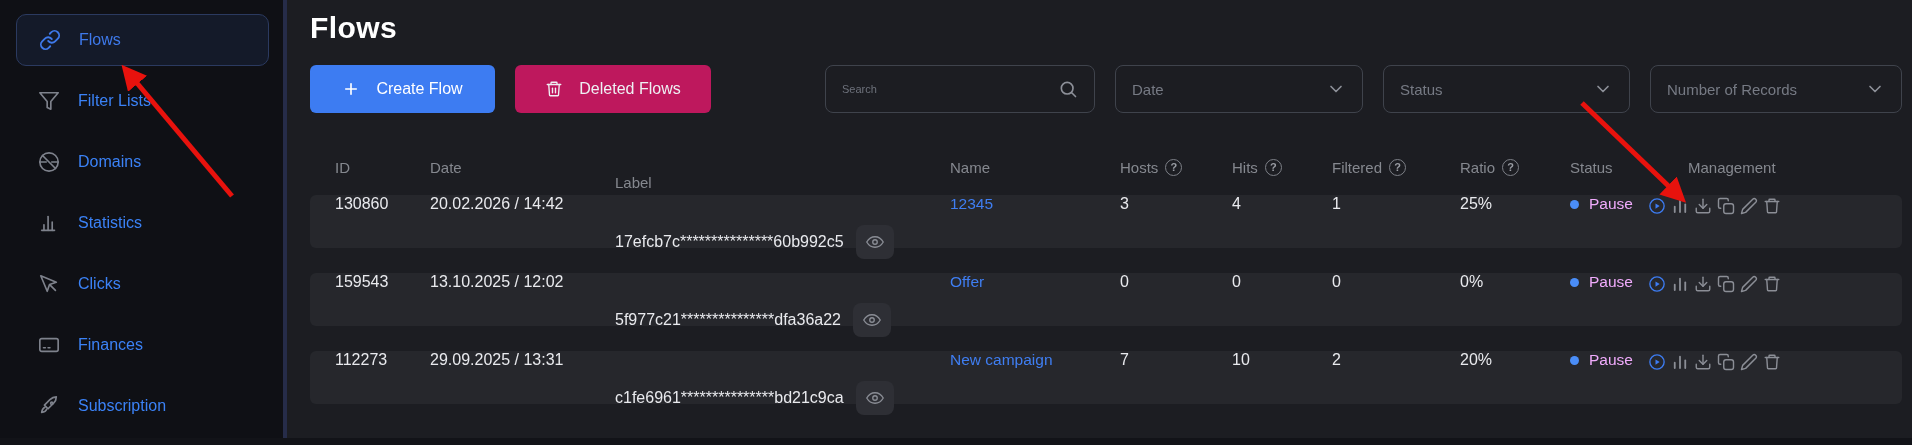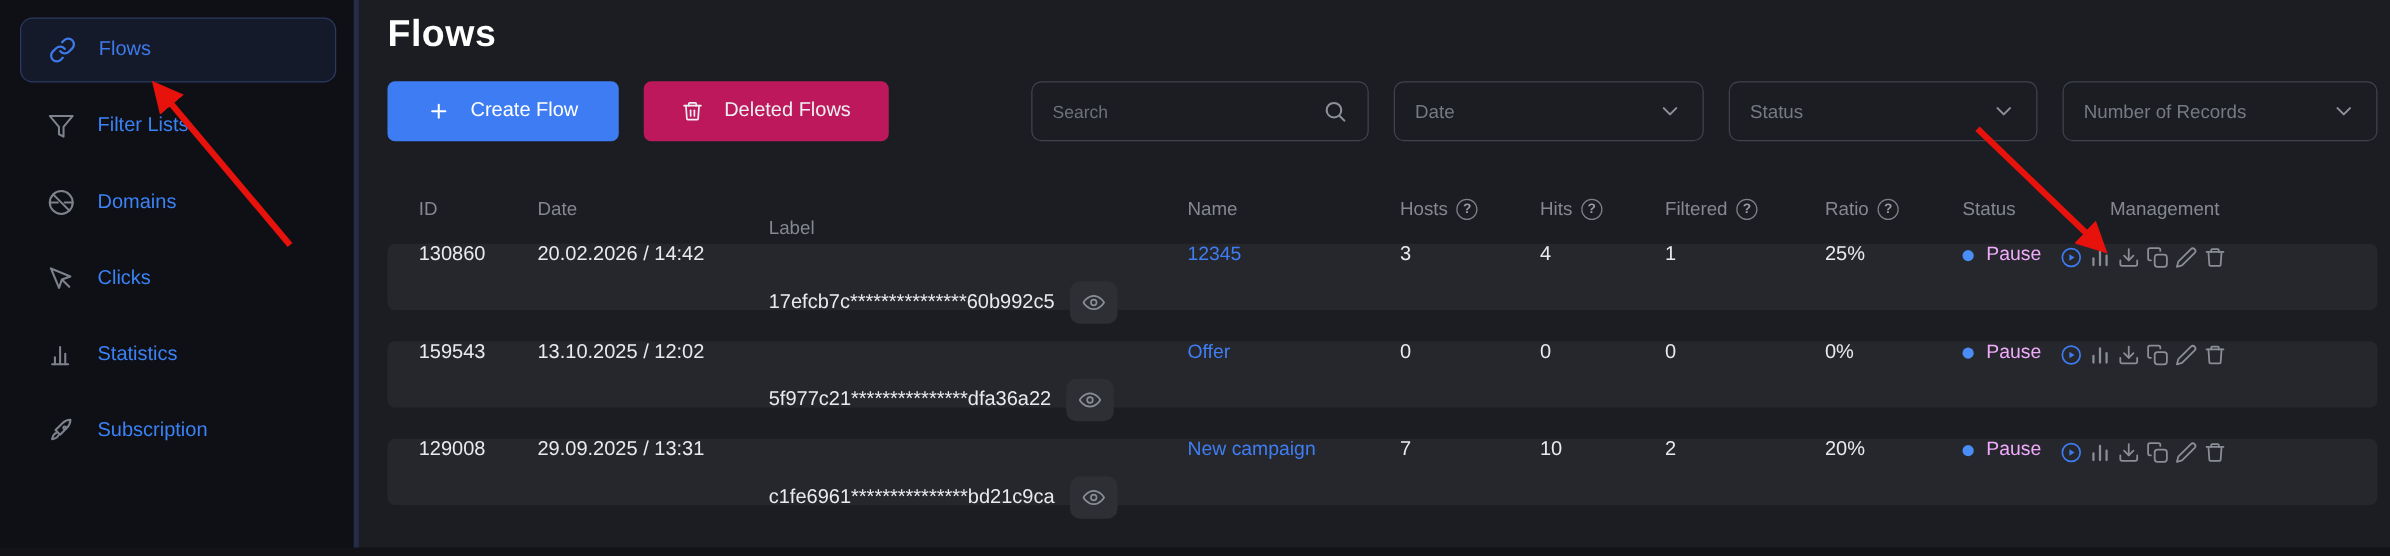--- a/index.html
+++ b/index.html
@@ -60,21 +60,21 @@
     border:1px solid #3f434c; border-radius:8px; background:transparent;
     display:flex; align-items:center; padding:0 16px;
     color:#767a84; font-size:15px; cursor:pointer; height:48px;
   }
   .f-search { width:270px; cursor:text; }
   .f-date { width:248px; }
   .f-status { width:247px; }
   .f-records { width:252px;padding-left:16px; }
   .search-input {
     flex:1; min-width:0; background:transparent; border:none; outline:none;
-    color:#e5e5e5; font-size:14px; font-family:inherit;
+    color:#e5e5e5; font-size:11px; font-family:inherit;
   }
   .search-input::placeholder { color:#6d717b; }
   .box-icon { margin-left:auto; width:20px; height:20px; color:#8d9099; flex:0 0 20px; }
   .box-icon svg { width:20px; height:20px; }
 
   
   .table-header {
     display:flex; align-items:center; height:56px; margin-top:26px;
     padding-left:25px; color:#85888f; font-size:15px;
   }
@@ -147,36 +147,46 @@
           <path d="M4.9 4.9l14.2 14.2"></path>
           <path d="M2 12h7"></path>
           <path d="M15 12h7"></path>
         </svg>
     </span>
     <span>Domains</span>
   </div>
   <div class="nav-item">
     <span class="nav-icon">
       <svg viewBox="0 0 24 24" fill="none" stroke="currentColor" stroke-width="1.8" stroke-linecap="round" stroke-linejoin="round">
-          <path d="M3 3l7.07 16.97 2.51-7.39 7.39-2.51L3 3z"></path>
-          <line x1="13" y1="13" x2="19" y2="19"></line>
-        </svg>
-    </span>
-    <span>Clicks</span>
-  </div>
-  <div class="nav-item">
-    <span class="nav-icon">
-      <svg viewBox="0 0 24 24" fill="none" stroke="currentColor" stroke-width="1.8" stroke-linecap="round" stroke-linejoin="round">
           <path d="M4 20h14"></path>
           <path d="M6.5 20v-6"></path>
           <path d="M11 20V5"></path>
           <path d="M15.5 20v-9"></path>
         </svg>
     </span>
     <span>Statistics</span>
+  </div>
+  <div class="nav-item">
+    <span class="nav-icon">
+      <svg viewBox="0 0 24 24" fill="none" stroke="currentColor" stroke-width="1.8" stroke-linecap="round" stroke-linejoin="round">
+          <path d="M3 3l7.07 16.97 2.51-7.39 7.39-2.51L3 3z"></path>
+          <line x1="13" y1="13" x2="19" y2="19"></line>
+        </svg>
+    </span>
+    <span>Clicks</span>
+  </div>
+  <div class="nav-item">
+    <span class="nav-icon">
+      <svg viewBox="0 0 24 24" fill="none" stroke="currentColor" stroke-width="1.8" stroke-linecap="round" stroke-linejoin="round">
+          <rect x="2" y="5" width="20" height="14" rx="2"></rect>
+          <path d="M6 15h2"></path>
+          <path d="M11 15h2"></path>
+        </svg>
+    </span>
+    <span>Finances</span>
   </div>
   <div class="nav-item">
     <span class="nav-icon">
       <svg viewBox="0 0 24 24" fill="none" stroke="currentColor" stroke-width="1.8" stroke-linecap="round" stroke-linejoin="round">
           <path d="M13 5c2-2 5-3 7-3 0 2-1 5-3 7l-6 6-4-4 6-6z"></path>
           <path d="M7.5 13.5c-1.5.5-3 2.5-3.5 5.5 3-.5 5-2 5.5-3.5"></path>
           <circle cx="15" cy="9" r="1.2"></circle>
         </svg>
     </span>
     <span>Subscription</span>
@@ -397,21 +407,21 @@
                 <path d="M3 6h18"></path>
                 <path d="M8 6V4a1 1 0 0 1 1-1h6a1 1 0 0 1 1 1v2"></path>
                 <path d="M19 6l-1 14a1 1 0 0 1-1 1H7a1 1 0 0 1-1-1L5 6"></path>
               </svg>
         </button>
       </span>
     </div>
   </div>
 
   <div class="trow">
-    <div class="c-id">129008</div>
+    <div class="c-id">112273</div>
     <div class="c-date">29.09.2025 / 13:31</div>
     <div class="c-label">
       <span>c1fe6961***************bd21c9ca</span>
       <button class="eye-btn">
         <svg viewBox="0 0 24 24" fill="none" stroke="currentColor" stroke-width="1.8" stroke-linecap="round" stroke-linejoin="round">
               <path d="M1 12s4-7 11-7 11 7 11 7-4 7-11 7-11-7-11-7z"></path>
               <circle cx="12" cy="12" r="3"></circle>
             </svg>
       </button>
     </div>

